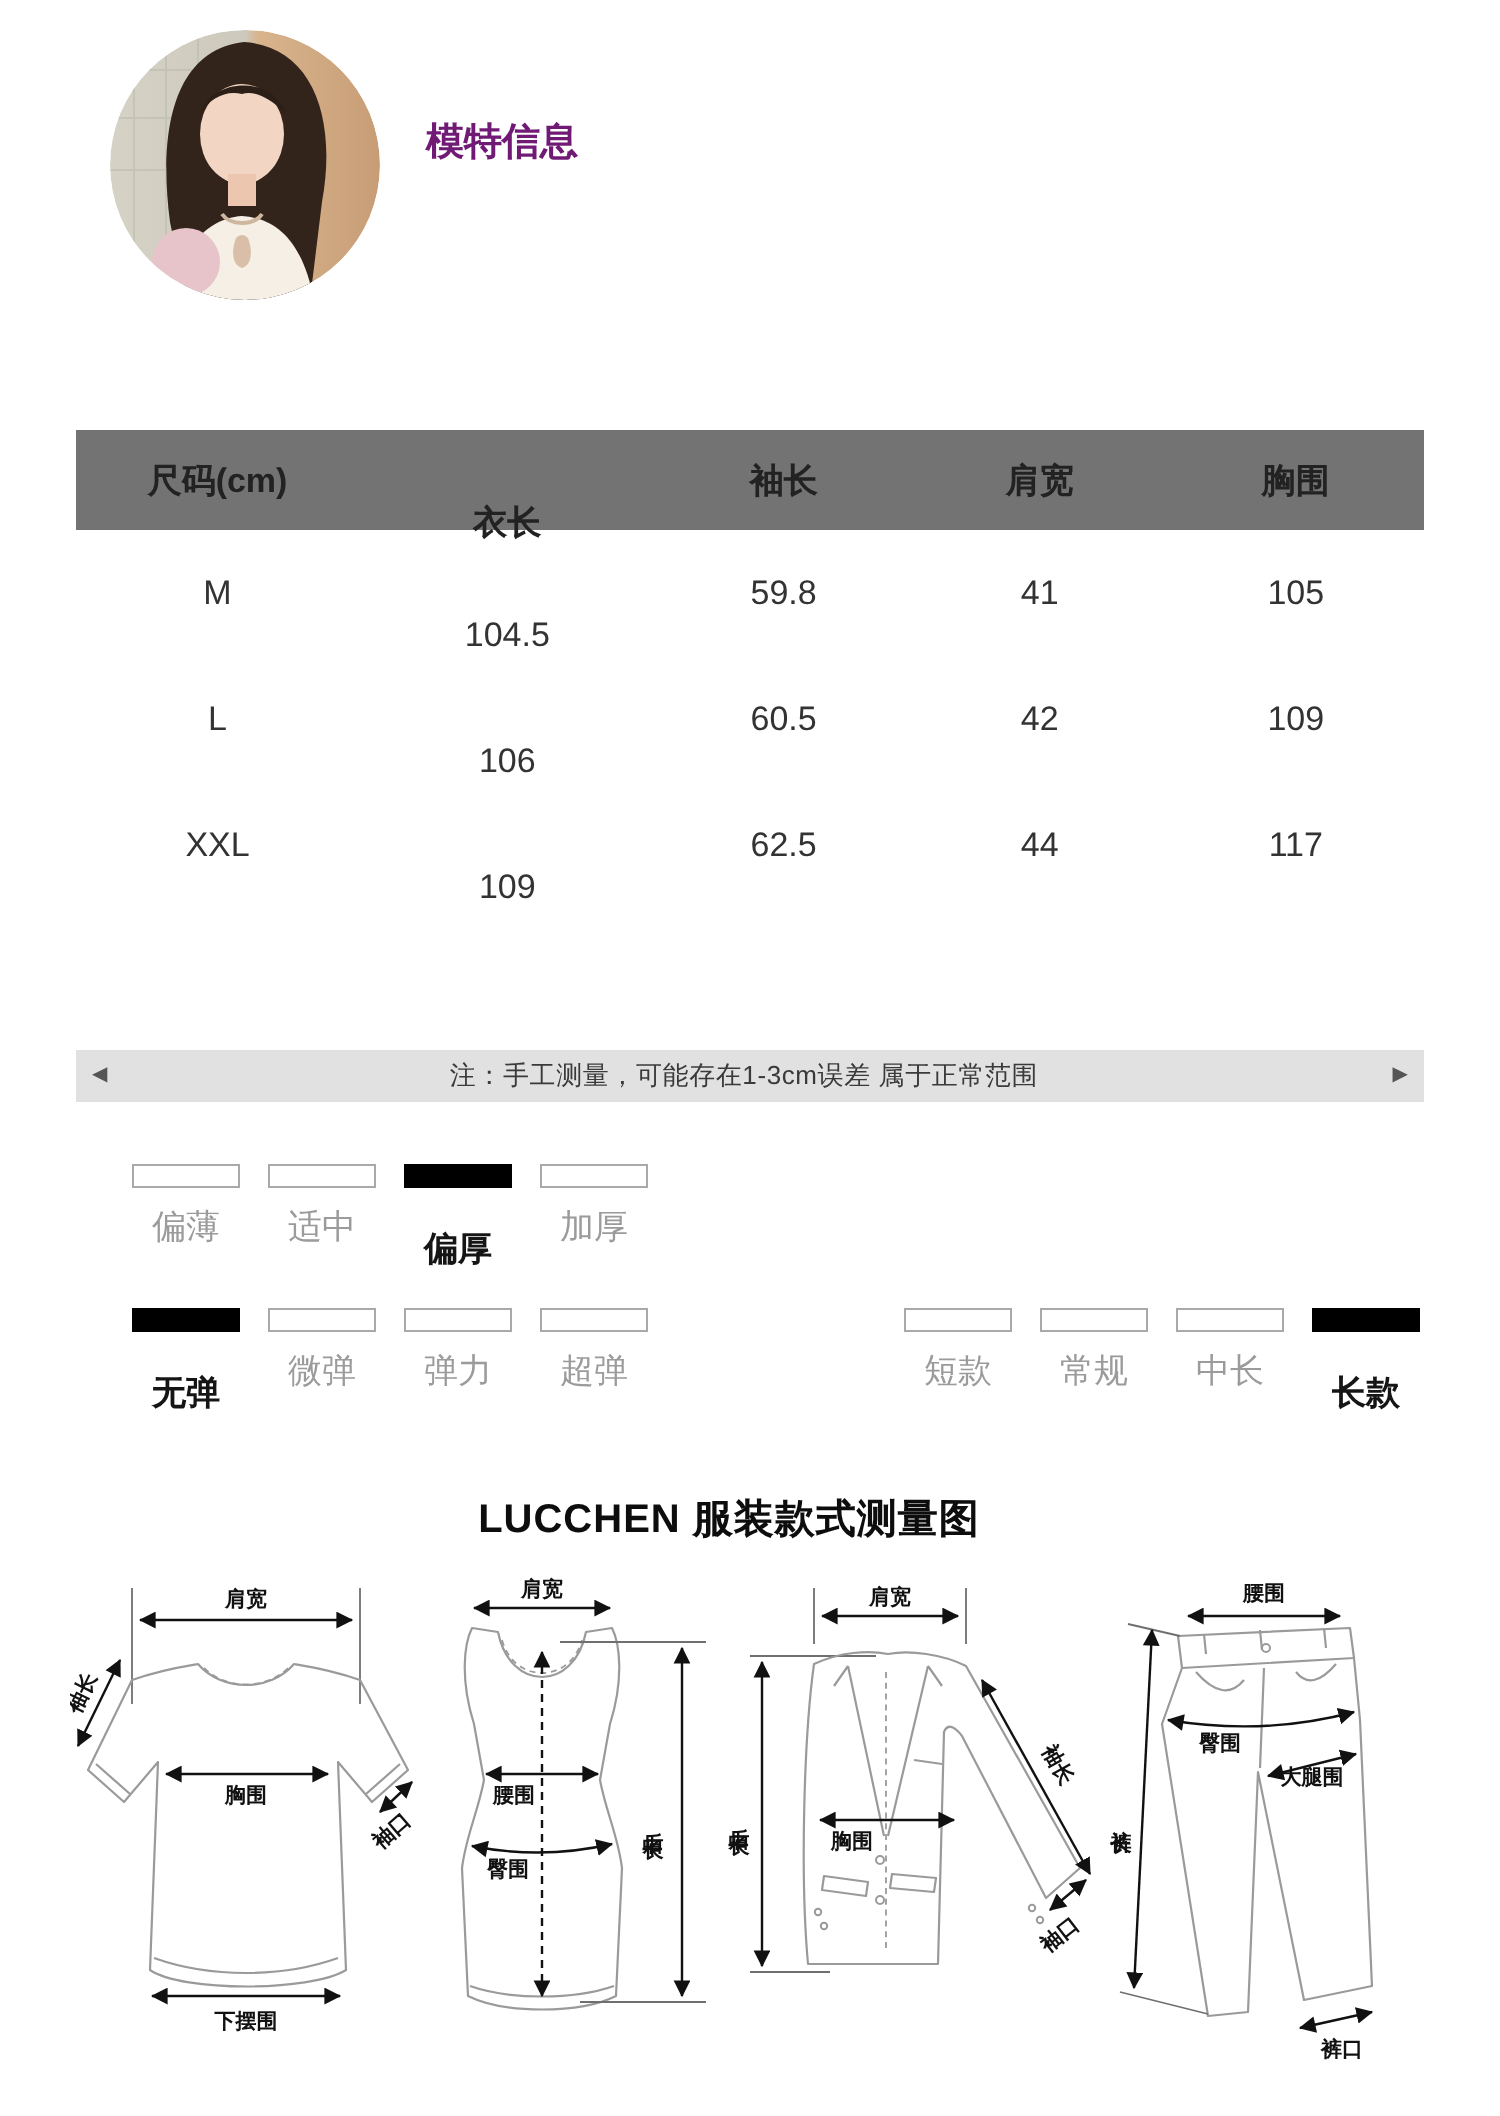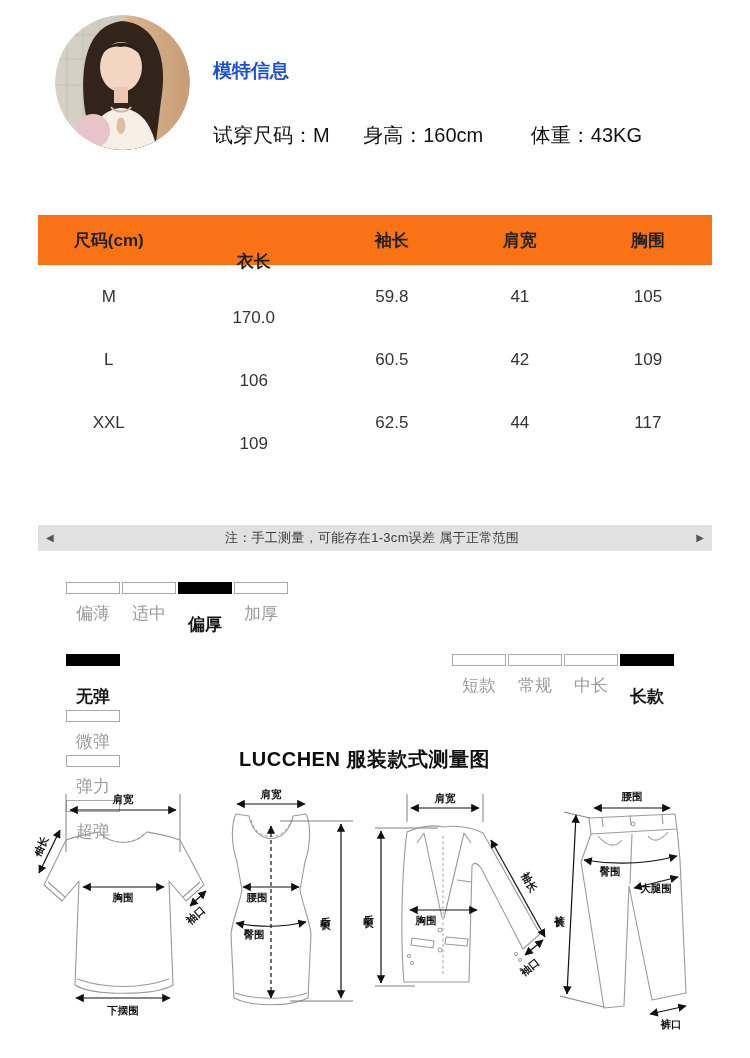--- a/index.html
+++ b/index.html
@@ -2,50 +2,50 @@
 <html><head>
 <meta charset="utf-8">
 <style>
   html,body{margin:0;padding:0;background:#fff;}
   .page{position:relative;width:750px;height:1058px;background:#fff;overflow:hidden;
         font-family:"Liberation Sans","DejaVu Sans",sans-serif;color:#1a1a1a;}
 
   
   .avatar{position:absolute;left:55px;top:15px;width:135px;height:135px;border-radius:50%;overflow:hidden;}
   .avatar svg{display:block;}
-  .model-title{position:absolute;left:213px;top:58px;font-size:19px;font-weight:600;color:#1d4ed8;}
+  .model-title{position:absolute;left:213px;top:58px;font-size:19px;font-weight:600;color:#701a75;}
   .model-stats{position:absolute;left:213px;top:122px;font-size:20px;color:#111;white-space:nowrap;}
   .stat{margin-right:28px;}
   .stat:nth-child(3){margin-right:0;}
   .stat:nth-child(2){margin-right:42px;}
 
   
   .size-table{position:absolute;left:38px;top:215px;width:674px;}
-  .thead{display:flex;align-items:center;height:50px;background:#f97316;font-weight:bold;font-size:17px;color:#222;}
+  .thead{display:flex;align-items:center;height:50px;background:#737373;font-weight:bold;font-size:17px;color:#222;}
   .trow{display:flex;align-items:center;height:63px;font-size:17px;color:#333;}
   .trow:first-of-type{margin-top:6px;}
   .cell{text-align:center;}
   .cell:nth-child(1){width:21%;}
   .cell:nth-child(2){width:22%;margin-top:42px;}
   .cell:nth-child(3){width:19%;}
   .cell:nth-child(4){width:19%;}
   .cell:nth-child(5){width:19%;}
 
   
   .note-bar{position:absolute;left:38px;top:525px;width:674px;height:26px;background:#e1e1e1;
             display:flex;align-items:center;font-size:13px;color:#3a3a3a;}
   .note-arrow{font-size:10px;color:#555;padding:0 8px;cursor:default;line-height:26px;}
   .note-text{flex:1;text-align:center;padding-right:6px;letter-spacing:0.3px;}
 
   
   .attrs{position:absolute;left:0;top:582px;width:750px;height:130px;}
-  .attr-group{position:absolute;display:flex;gap:2px;}
+  .attr-group{position:absolute;display:flex;gap:14px;}
   .attr-group[data-group="0"]{left:66px;top:0;}
   .attr-group[data-group="1"]{left:452px;top:0;}
-  .attr-group[data-group="2"]{left:66px;top:72px;flex-direction:column;}
+  .attr-group[data-group="2"]{left:66px;top:72px;}
   .attr-group[data-group="3"]{left:452px;top:72px;}
   .opt{width:54px;display:flex;flex-direction:column;align-items:center;}
   .abox{width:54px;height:12px;border:1px solid #a9a9a9;background:#fff;box-sizing:border-box;}
   .albl{margin-top:8px;font-size:17px;color:#9b9b9b;white-space:nowrap;}
   .opt.selected .abox{background:#000;border-color:#000;}
   .opt.selected .albl{color:#151515;font-weight:bold;margin-top:19px;}
 
   
   .diagram-title{position:absolute;left:0;top:746px;width:729px;text-align:center;
                  font-size:20px;font-weight:bold;color:#0d0d0d;letter-spacing:0.5px;}
@@ -93,37 +93,32 @@
         <path d="M45,42 C50,24 82,22 88,42 C80,34 72,30 66,32 C58,30 50,34 45,42 Z" fill="#2c1f17"></path>
         <rect x="59" y="72" width="14" height="16" fill="#ecc6ae"></rect>
         <path d="M32,135 C36,104 52,94 66,93 C82,94 96,104 102,135 Z" fill="#f5efe6"></path>
         <path d="M63,104 C60,112 62,118 66,119 C70,118 72,112 69,104 C67,102 65,102 63,104 Z" fill="#d9bfa8"></path>
         <circle cx="38" cy="116" r="17" fill="#e6c4ca"></circle>
         <path d="M56,92 C60,98 72,98 76,92" stroke="#cdb79f" stroke-width="2" fill="none"></path>
       </g>
     </svg>
   </div>
   <div class="model-title">模特信息</div>
-  <div class="model-stats">
-    <span class="stat"><span>试穿尺码：</span><span>M</span></span>
-    <span class="stat"><span>身高：</span><span>160cm</span></span>
-    <span class="stat"><span>体重：</span><span>43KG</span></span>
-  </div>
 
   <div class="size-table">
     <div class="thead">
       <div class="cell">尺码(cm)</div>
       <div class="cell">衣长</div>
       <div class="cell">袖长</div>
       <div class="cell">肩宽</div>
       <div class="cell">胸围</div>
     </div>
     <div class="trow">
       <div class="cell">M</div>
-      <div class="cell">170.0</div>
+      <div class="cell">104.5</div>
       <div class="cell">59.8</div>
       <div class="cell">41</div>
       <div class="cell">105</div>
     </div>
     <div class="trow">
       <div class="cell">L</div>
       <div class="cell">106</div>
       <div class="cell">60.5</div>
       <div class="cell">42</div>
       <div class="cell">109</div>

